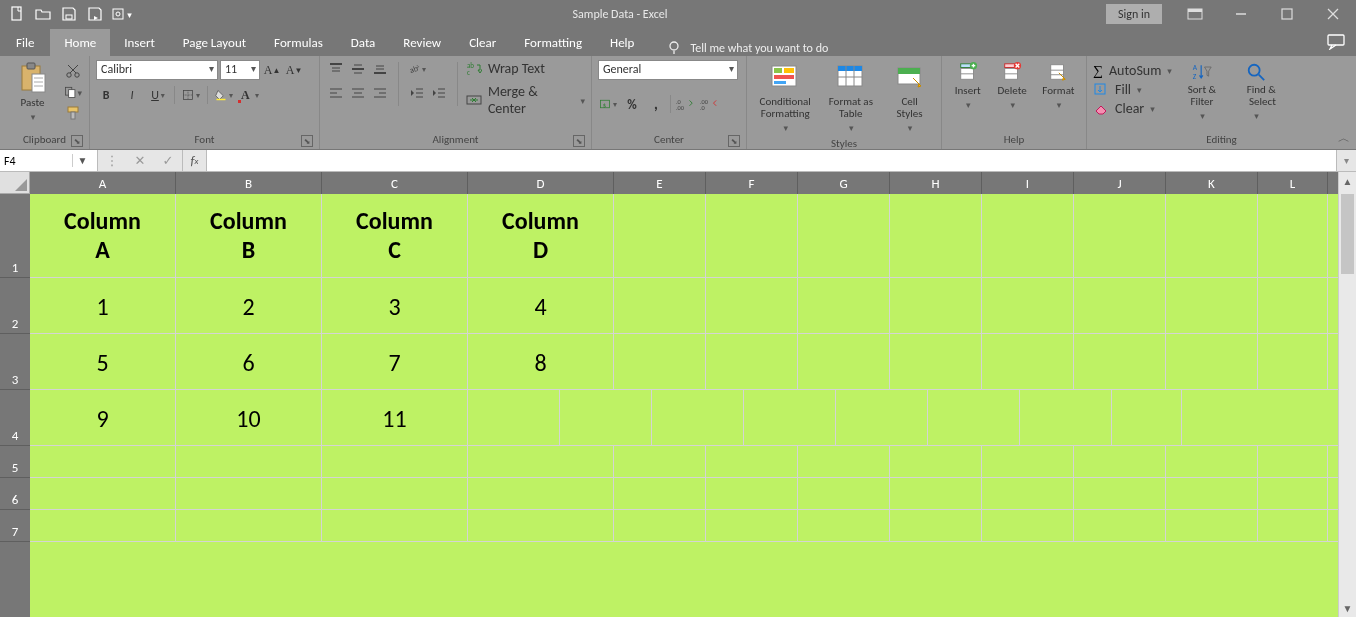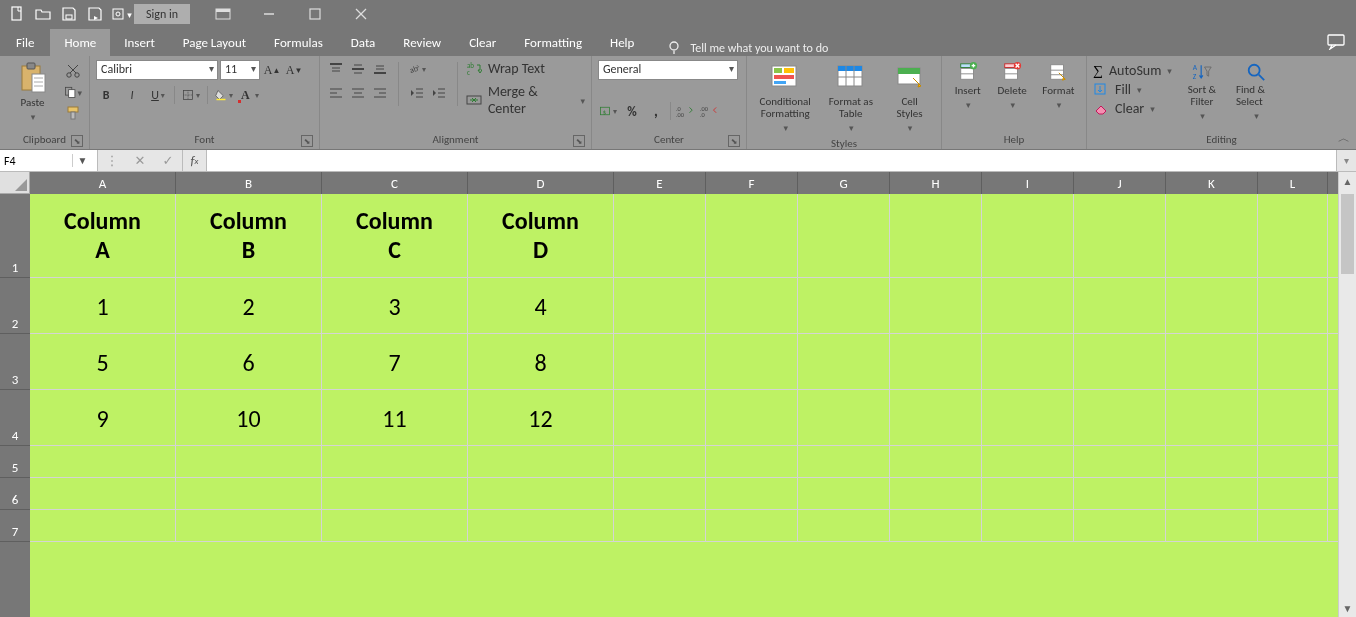--- a/index.html
+++ b/index.html
@@ -95,20 +95,21 @@
         </svg>
       </div>
     <div class="tb-btn">
         <svg class="i16" viewBox="0 0 16 16">
           <rect x="3" y="3" width="10" height="10" fill="none" stroke="#fff"></rect>
           <circle cx="8" cy="8" r="2" fill="none" stroke="#fff"></circle>
         </svg>
         <span class="dropcaret" style="color:#fff">▾</span>
       </div>
   </div>
+  <div class="tb-title">Sample Data  -  Excel</div>
   <div class="tb-right">
     <div class="tb-signin">Sign in</div>
     <div class="tb-sys">
         <svg width="16" height="12" viewBox="0 0 16 12">
           <rect x="1" y="1" width="14" height="10" fill="none" stroke="#ddd"></rect>
           <rect x="1" y="1" width="14" height="3" fill="#ddd"></rect>
         </svg>
       </div>
     <div class="tb-sys">
         <svg width="12" height="12" viewBox="0 0 12 12">
@@ -348,21 +349,21 @@
             </span>
           <span class="mini" style="margin-left:4px">Merge &amp; Center</span>
           <span class="dropcaret" style="margin-left:6px">▾</span>
         </div>
       </div>
     </div>
     <div class="group-label"><span>Alignment</span><span class="launcher">⬊</span></div>
   </div>
 
   <div class="group" style="width:155px">
-    <div class="group-body col" style="gap:22px;width:100%">
+    <div class="group-body col" style="gap:15px;width:100%">
       <div class="sel" style="width:140px">General</div>
       <div class="row" style="gap:4px">
         <div class="sq drop">
             <svg class="i16" viewBox="0 0 16 16">
               <rect x="2" y="3" width="12" height="10" fill="none" stroke="#2e7d32"></rect>
               <text x="5" y="12" font-size="9" fill="#2e7d32">$</text>
             </svg>
           </div>
         <div class="sq">
             <b style="font-size:13px">%</b>
@@ -519,21 +520,21 @@
         <span style="text-align:center;line-height:1.1">Sort &amp; Filter</span>
           <span class="dropcaret">▾</span>
       </div>
       <div class="btn" style="width:48px">
         <span class="icon i20">
             <svg width="22" height="22" viewBox="0 0 22 22">
               <circle cx="9" cy="9" r="6" fill="none" stroke="#1565c0" stroke-width="2"></circle>
               <line x1="14" y1="14" x2="20" y2="20" stroke="#1565c0" stroke-width="2"></line>
             </svg>
           </span>
-        <span style="text-align:left;line-height:1.1">Find &amp; Select</span>
+        <span style="text-align:right;line-height:1.1">Find &amp; Select</span>
           <span class="dropcaret">▾</span>
       </div>
     </div>
     <div class="group-label"><span>Editing</span></div>
   </div>
   <div class="ribbon-collapse">︿</div>
 </div>
 
 <div class="namebox-row">
   <div class="namebox">
@@ -618,21 +619,20 @@
           <div class="cell" style="width: 92px; height: 56px;"></div>
           <div class="cell" style="width: 92px; height: 56px;"></div>
           <div class="cell" style="width: 92px; height: 56px;"></div>
           <div class="cell" style="width: 92px; height: 56px;"></div>
           <div class="cell" style="width: 70px; height: 56px;"></div>
         </div>
         <div class="crow" style="height: 56px;">
           <div class="cell val" style="width: 146px; height: 56px;">9</div>
           <div class="cell val" style="width: 146px; height: 56px;">10</div>
           <div class="cell val" style="width: 146px; height: 56px;">11</div>
-          <div class="cell val" style="width: 146px; height: 56px;">12</div>
           <div class="cell" style="width: 92px; height: 56px;"></div>
           <div class="cell" style="width: 92px; height: 56px;"></div>
           <div class="cell" style="width: 92px; height: 56px;"></div>
           <div class="cell" style="width: 92px; height: 56px;"></div>
           <div class="cell" style="width: 92px; height: 56px;"></div>
           <div class="cell" style="width: 92px; height: 56px;"></div>
           <div class="cell" style="width: 92px; height: 56px;"></div>
           <div class="cell" style="width: 70px; height: 56px;"></div>
         </div>
         <div class="crow" style="height: 32px;">

